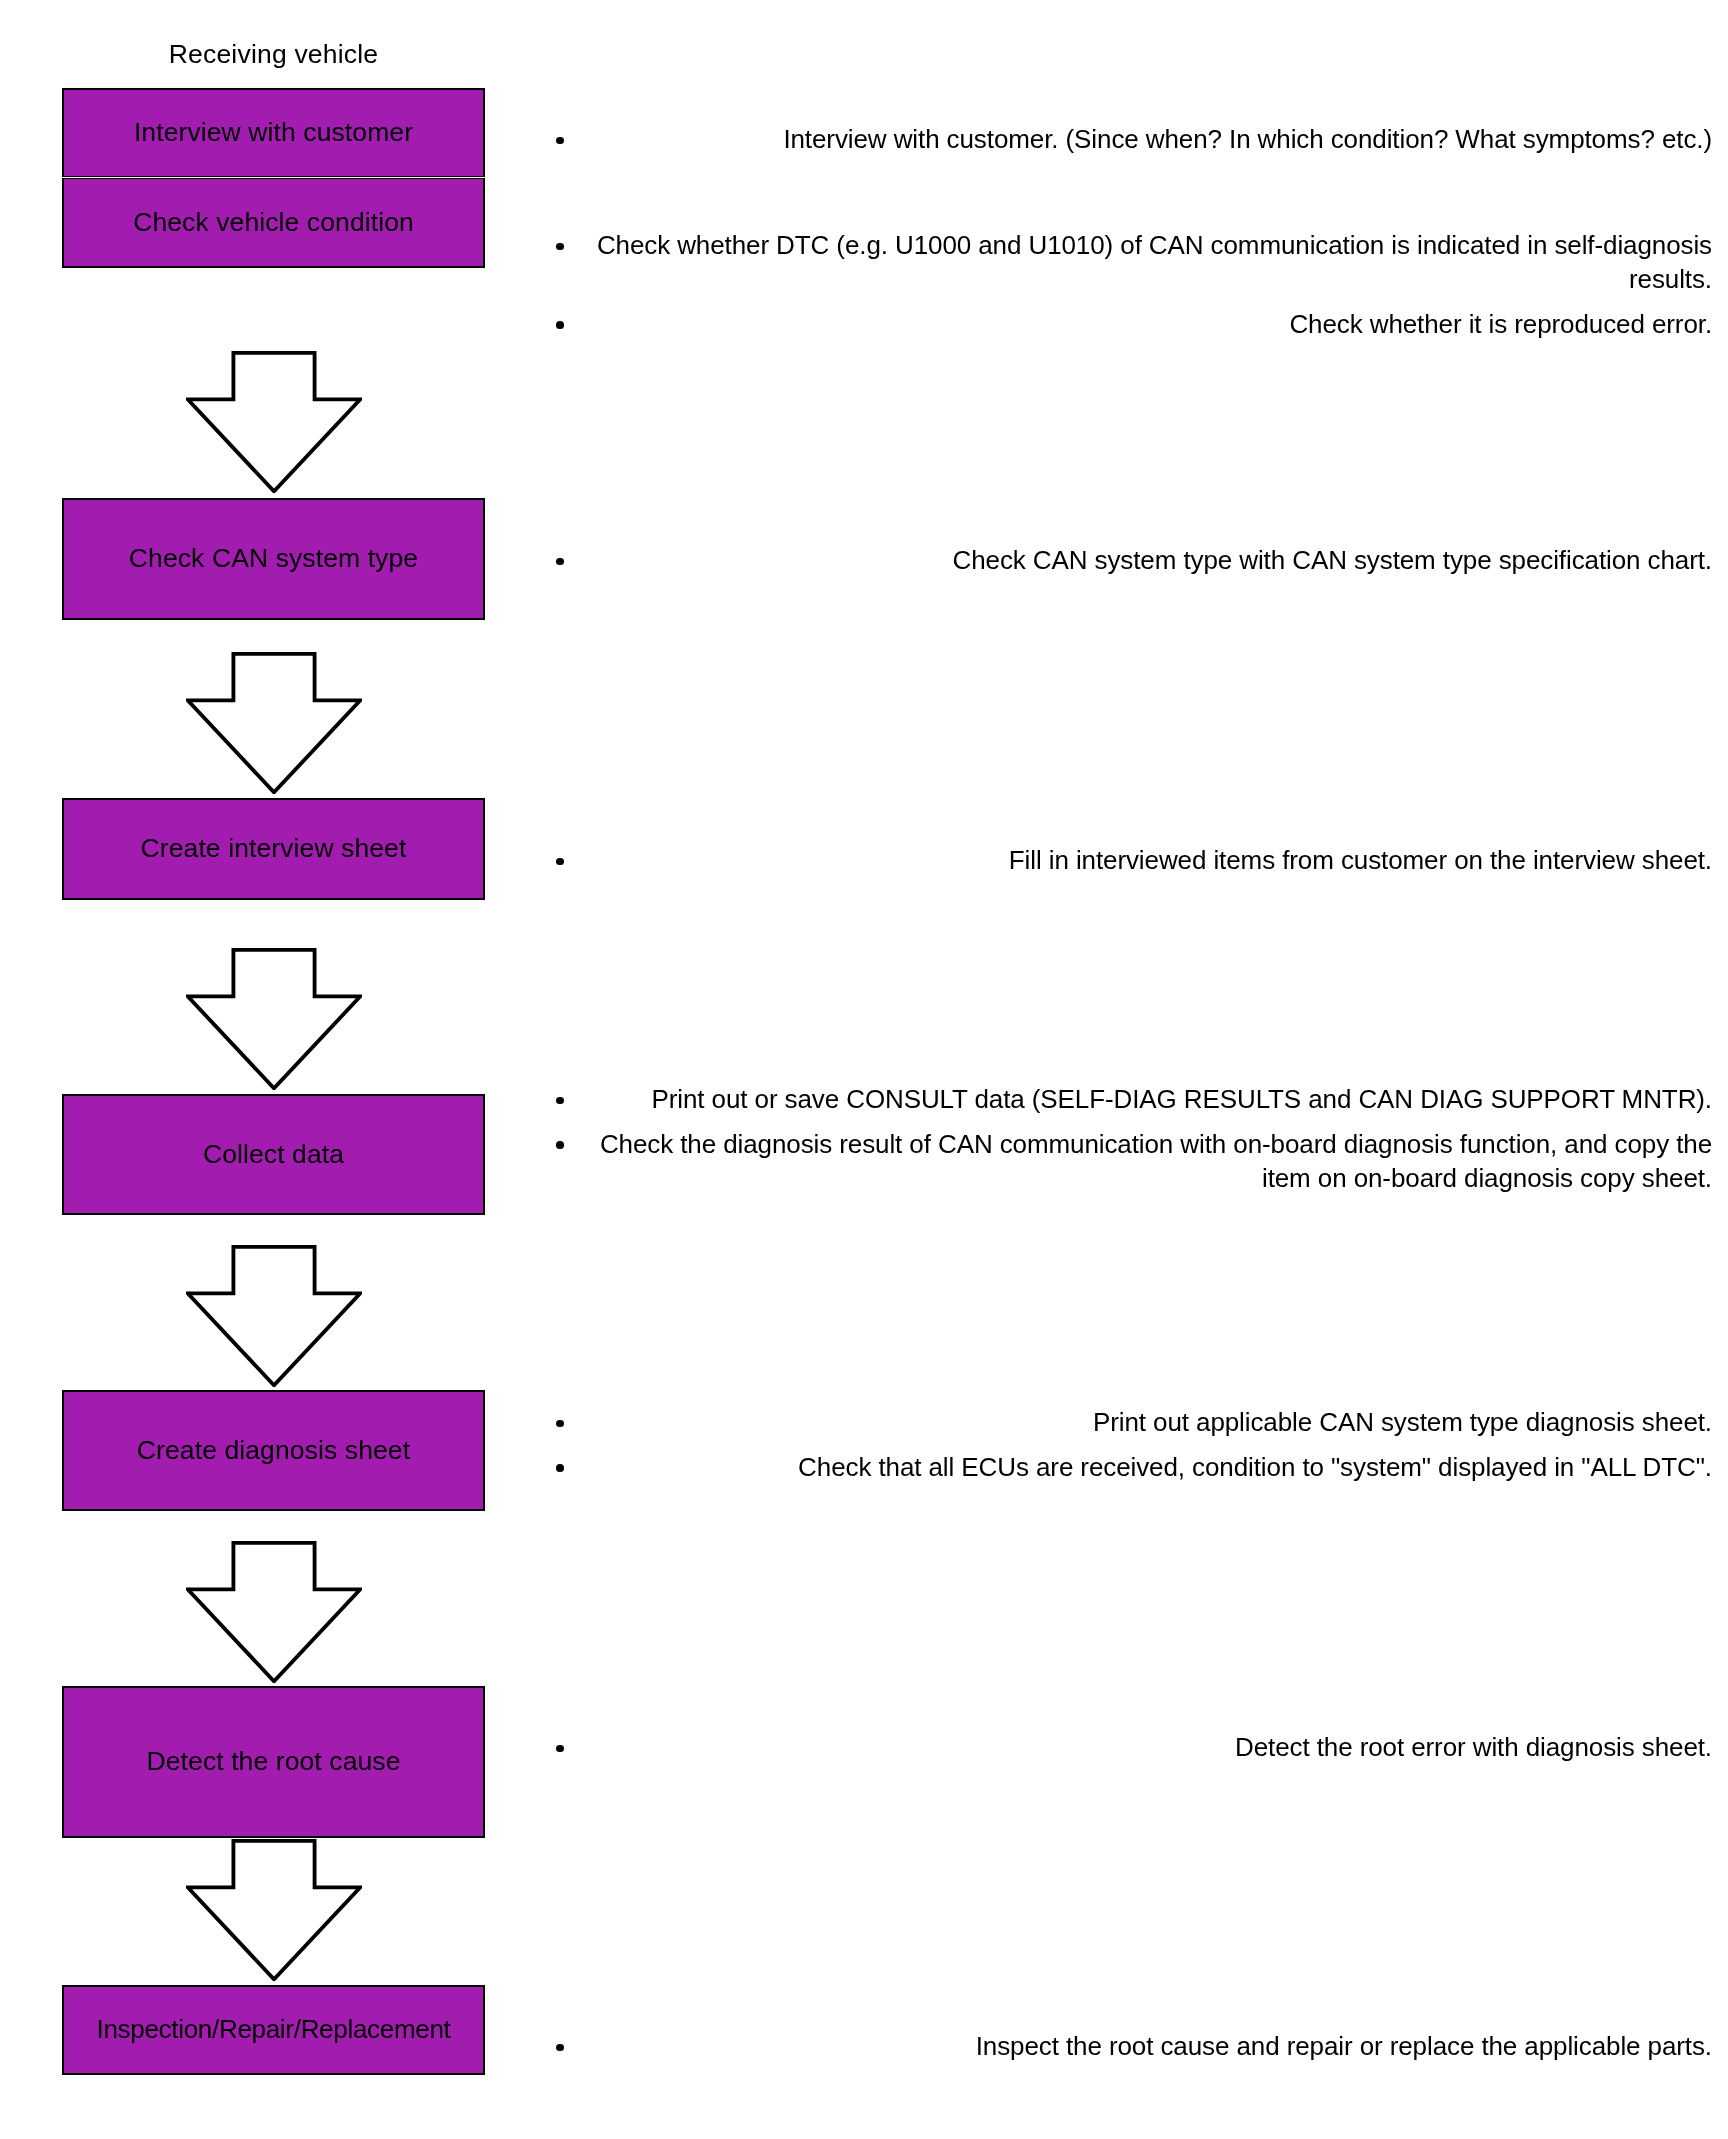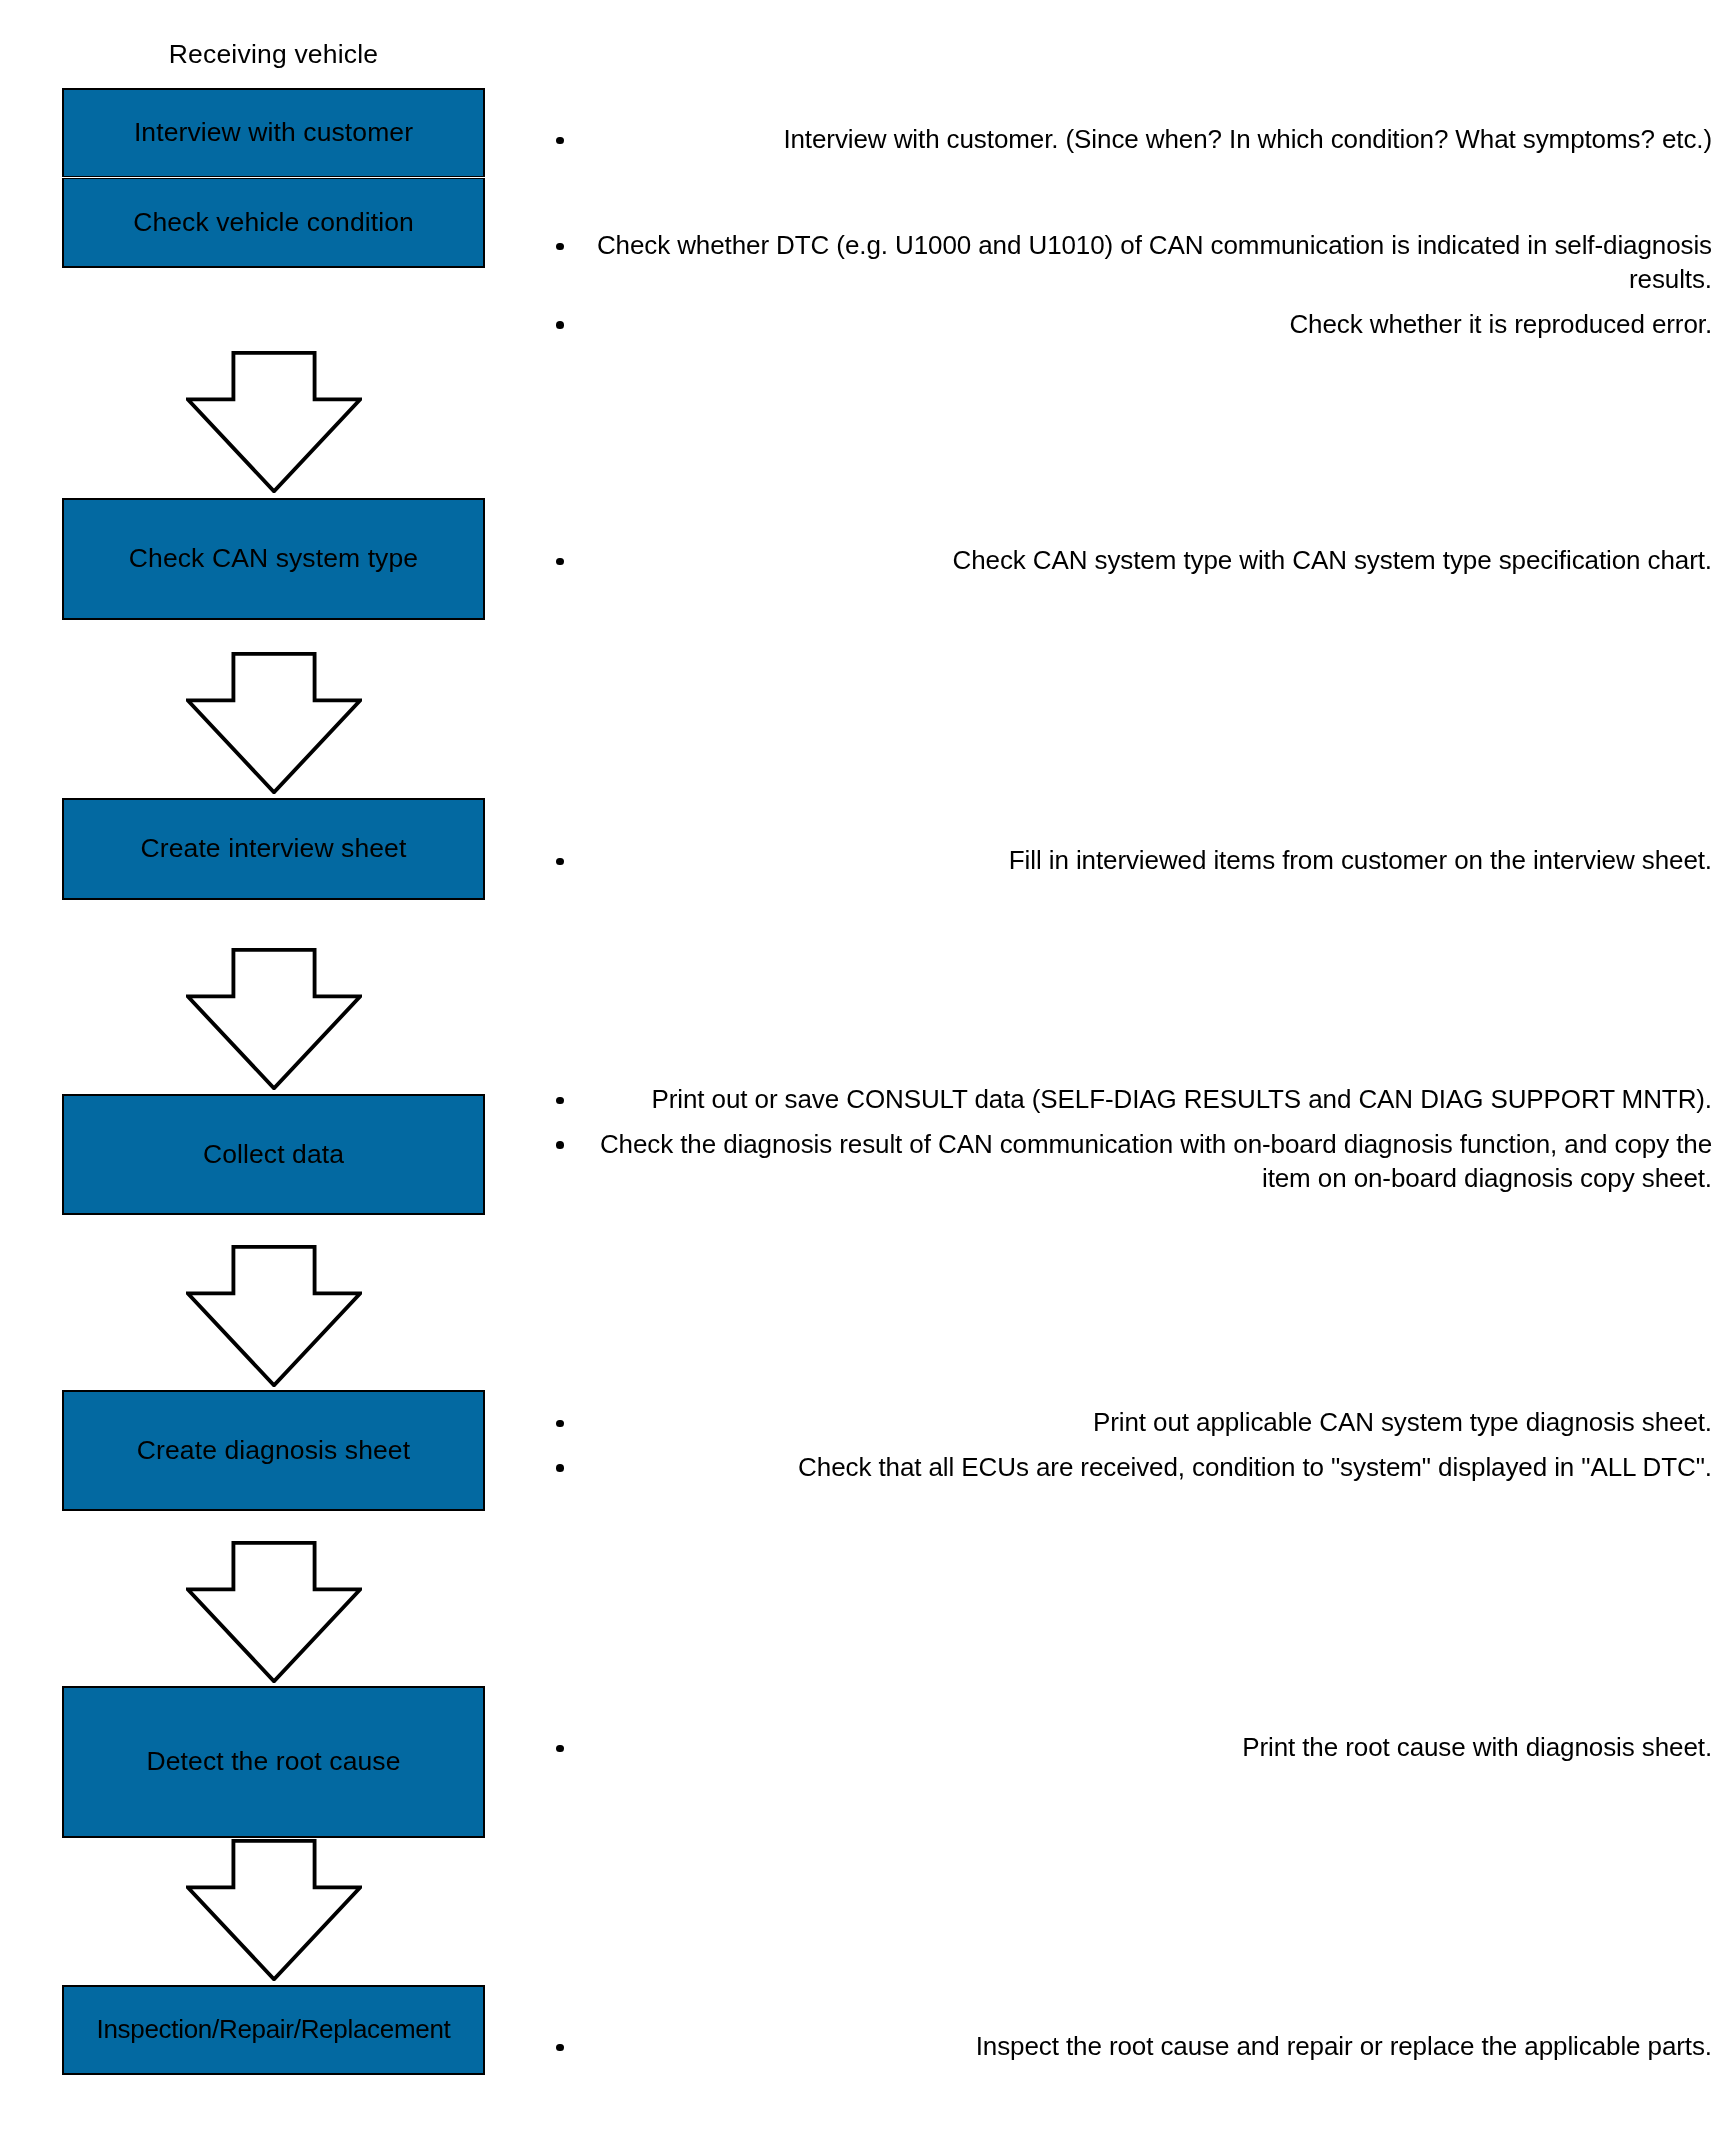--- a/index.html
+++ b/index.html
@@ -31,21 +31,21 @@
     letter-spacing: 0.2px;
     white-space: nowrap;
   }
 
   .step-box {
     position: absolute;
     left: 62px;
     width: 423px;
     box-sizing: border-box;
     border: 2.6px solid #000000;
-    background: #0369a1;
+    background: #a21caf;
     display: flex;
     align-items: center;
     justify-content: center;
   }
   .step-box.joined-top { border-top-width: 1.3px; }
   .step-box.joined-bottom { border-bottom-width: 1.3px; }
 
   .step-box-label {
     font-size: 26.5px;
     line-height: 1.05;
@@ -219,21 +219,21 @@
     </div>
     <div class="note-item">
       <span class="note-bullet"></span>
       <span class="note-text">Check that all ECUs are received, condition to "system" displayed in "ALL DTC".</span>
     </div>
   </div>
 
   <div class="note-group" style="top:1731px;">
     <div class="note-item">
       <span class="note-bullet"></span>
-      <span class="note-text">Print the root cause with diagnosis sheet.</span>
+      <span class="note-text">Detect the root error with diagnosis sheet.</span>
     </div>
   </div>
 
   <div class="note-group" style="top:2030px;">
     <div class="note-item">
       <span class="note-bullet"></span>
       <span class="note-text">Inspect the root cause and repair or replace the applicable parts.</span>
     </div>
   </div>
 

